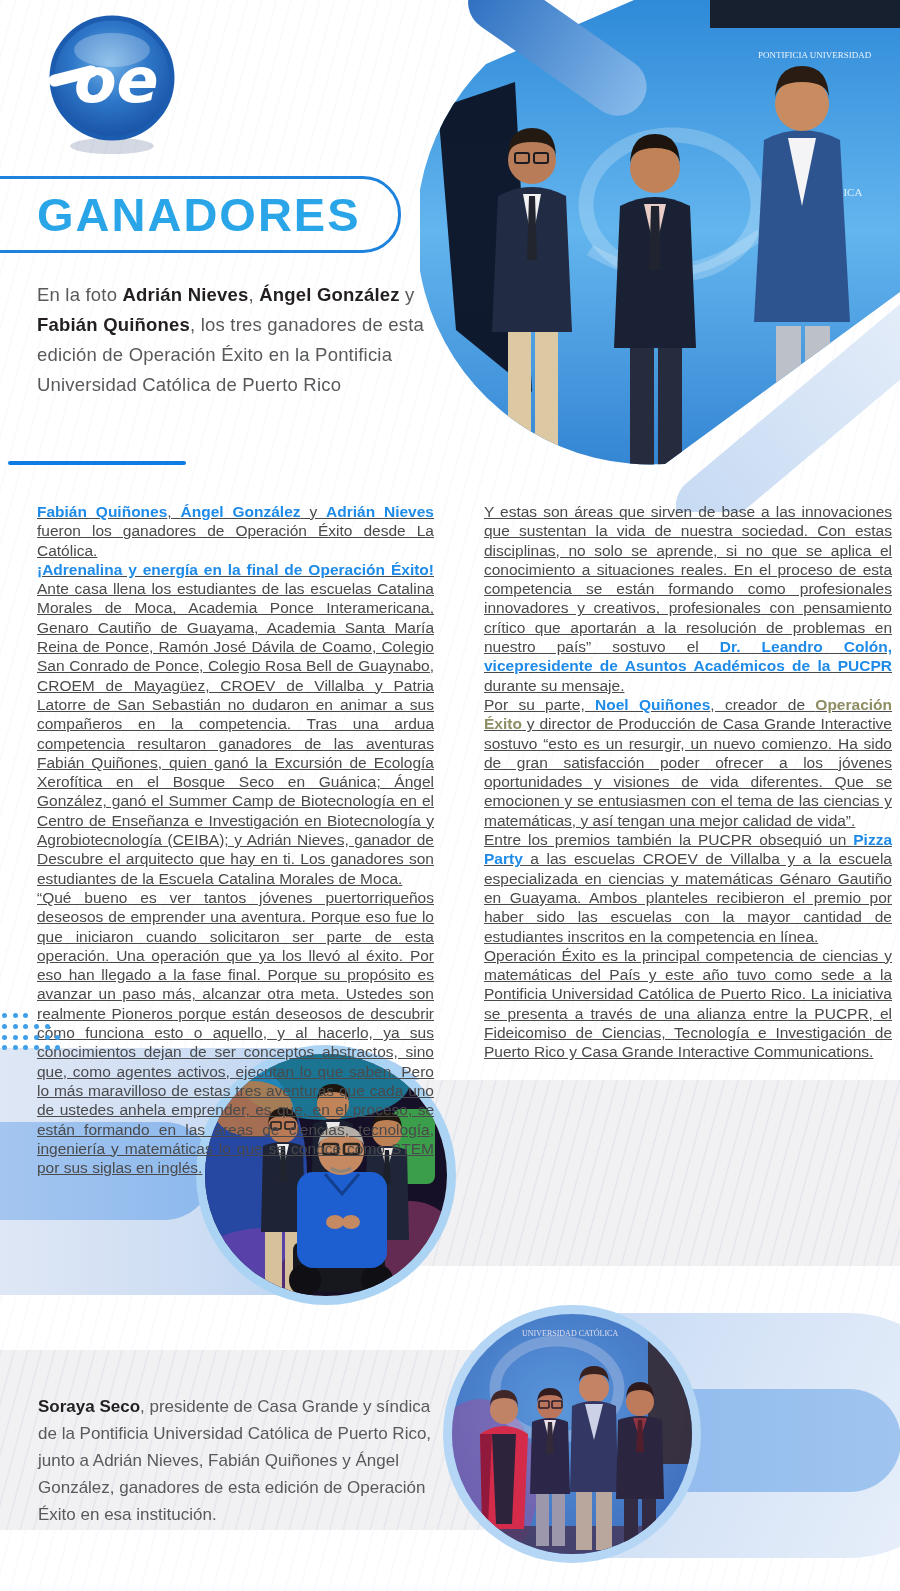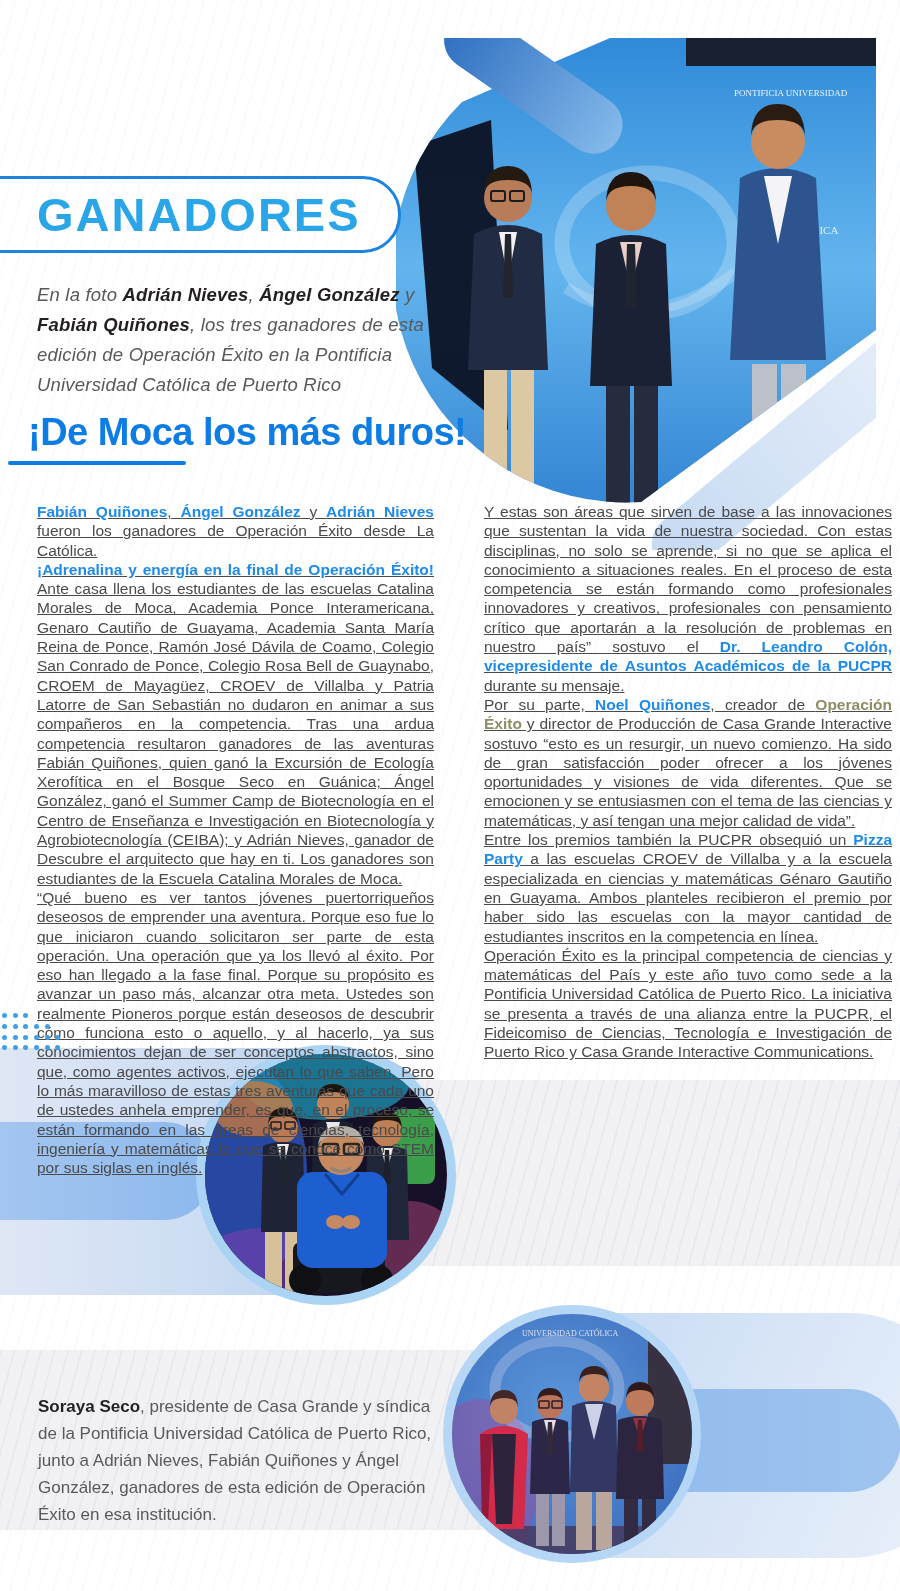--- a/index.html
+++ b/index.html
@@ -17,21 +17,21 @@
     border:3px solid #1d83dd;border-radius:38px;
     display:flex;align-items:center;z-index:4;background:transparent;
   }
   .badge-label{
     padding-left:86px;font-size:47px;font-weight:700;letter-spacing:2px;
     color:#29a5e8;line-height:1;
   }
   
   .intro-caption{
     left:37px;top:280px;width:398px;z-index:4;
-    font-size:18.5px;line-height:30px;color:#58595b;letter-spacing:.2px;font-style:italic;
+    font-size:18.5px;line-height:30px;color:#58595b;letter-spacing:.2px;
   }
   
   .headline{
     left:28px;top:411px;width:480px;z-index:4;
     font-size:38px;font-weight:700;letter-spacing:-0.5px;color:#0d7ce4;
   }
   .headline-underline{left:8px;top:461px;width:178px;height:4px;background:#0d7ce4;border-radius:2px;z-index:4;}
   
   .col{
     top:502px;z-index:4;font-size:15.5px;line-height:19.3px;color:#4a4a4c;
@@ -76,36 +76,53 @@
   .bottom-gray{
     left:0;top:1350px;width:580px;height:180px;z-index:1;
     background:
       repeating-linear-gradient(105deg, rgba(196,205,220,0.22) 0 2px, transparent 2px 13px),
       #f1f1f4;
   }
   .bottom-inner-pill{
     left:560px;top:1389px;width:341px;height:103px;border-radius:52px;
     background:linear-gradient(90deg,#8db9ed 0%,#9fc4ef 100%);z-index:2;
   }
-  .photo-top-wrap{left:396px;top:0;width:480px;height:512px;z-index:3;margin-top:38px;}
+  .photo-top-wrap{left:420px;top:0;width:480px;height:512px;z-index:3;}
   .logo-wrap{left:48px;top:12px;width:132px;height:146px;z-index:4;}
 </style>
 </head>
 <body>
 
 <div class="page">
 
+  <div class="abs logo-wrap">
+    <svg width="132" height="146" viewBox="0 0 132 146">
+      <defs>
+        <radialGradient id="gLogo" cx="48%" cy="38%" r="70%">
+          <stop offset="0%" stop-color="#6fb0e6"></stop>
+          <stop offset="45%" stop-color="#2e77c8"></stop>
+          <stop offset="85%" stop-color="#1b55a8"></stop>
+          <stop offset="100%" stop-color="#143f8c"></stop>
+        </radialGradient>
+      </defs>
+      <ellipse cx="64" cy="134" rx="42" ry="8" fill="rgba(110,125,160,0.30)"></ellipse>
+      <circle cx="64" cy="66" r="60" fill="url(#gLogo)"></circle>
+      <circle cx="64" cy="66" r="60" fill="none" stroke="#1c5cb0" stroke-width="5"></circle>
+      <ellipse cx="64" cy="38" rx="38" ry="17" fill="rgba(255,255,255,0.25)"></ellipse>
+      <text x="26" y="90" font-family="'DejaVu Sans',sans-serif" font-weight="bold" font-style="italic" font-size="62" fill="#ffffff">oe</text>
+      <rect x="0" y="58" width="50" height="12" rx="6" fill="#ffffff" transform="rotate(-14 25 64)"></rect>
+    </svg>
+  </div>
 
   <div class="abs badge-box">
     <span class="badge-label">GANADORES</span>
   </div>
 
   <div class="abs intro-caption"><span class="seg-n">En la foto </span><span class="seg-b">Adrián Nieves</span><span class="seg-n">, </span><span class="seg-b">Ángel González</span><span class="seg-n"> y </span><span class="seg-b">Fabián Quiñones</span><span class="seg-n">, los tres ganadores de esta edición de Operación Éxito en la Pontificia Universidad Católica de Puerto Rico</span></div>
 
-  <div class="abs headline">¡De Moca los más duros!</div>
   <div class="abs headline-underline"></div>
 
   <div class="abs col col-left">
     <p><span class="seg-bb">Fabián Quiñones</span><span class="seg-n">, </span><span class="seg-bb">Ángel González</span><span class="seg-n"> y </span><span class="seg-bb">Adrián Nieves</span><span class="seg-n"> fueron los ganadores de Operación Éxito desde La Católica.</span></p>
     <p><span class="seg-bb">¡Adrenalina y energía en la final de Operación Éxito!</span><span class="seg-n">  Ante casa llena los estudiantes de las escuelas Catalina Morales de Moca, Academia Ponce Interamericana, Genaro Cautiño de Guayama, Academia Santa María Reina de Ponce, Ramón José Dávila de Coamo, Colegio San Conrado de Ponce, Colegio Rosa Bell de Guaynabo, CROEM de Mayagüez, CROEV de Villalba y Patria Latorre de San Sebastián no dudaron en animar a sus compañeros en la competencia.  Tras una ardua competencia resultaron ganadores de las aventuras Fabián Quiñones, quien ganó la Excursión de Ecología Xerofítica en el Bosque Seco en Guánica; Ángel González, ganó el Summer Camp de Biotecnología en el Centro de Enseñanza e Investigación en Biotecnología y Agrobiotecnología (CEIBA);  y Adrián Nieves, ganador de Descubre el arquitecto que hay en ti.  Los ganadores son estudiantes de la Escuela Catalina Morales de Moca.</span></p>
     <p><span class="seg-n">“Qué bueno es ver tantos jóvenes puertorriqueños deseosos de emprender una aventura.  Porque eso fue lo que iniciaron cuando solicitaron ser parte de esta operación.  Una operación que ya los llevó al éxito.  Por eso han llegado a la fase final. Porque su propósito es avanzar un paso más, alcanzar otra meta.  Ustedes son realmente Pioneros porque están deseosos de descubrir cómo funciona esto o aquello, y al hacerlo, ya sus conocimientos dejan de ser conceptos abstractos, sino que, como agentes activos, ejecutan lo que saben. Pero lo más maravilloso de estas tres aventuras que cada uno de ustedes anhela emprender, es que, en el proceso, se están formando en las áreas de ciencias, tecnología, ingeniería y matemáticas lo que se conoce como STEM por sus siglas en inglés.</span></p>
   </div>
   <div class="abs col col-right">
     <p><span class="seg-n">Y estas son áreas que sirven de base a las innovaciones que sustentan la vida de nuestra sociedad. Con estas disciplinas, no solo se aprende, si no que se aplica el conocimiento a situaciones reales.  En el proceso de esta competencia se están formando como profesionales innovadores y creativos, profesionales con pensamiento crítico que aportarán a la resolución de problemas en nuestro país” sostuvo el </span><span class="seg-bb">Dr. Leandro Colón, vicepresidente de Asuntos Académicos de la PUCPR</span><span class="seg-n"> durante su mensaje.</span></p>
     <p><span class="seg-n">Por su parte, </span><span class="seg-bb">Noel Quiñones</span><span class="seg-n">, creador de </span><span class="seg-ob">Operación Éxito</span><span class="seg-n"> y director de Producción de Casa Grande Interactive sostuvo “esto es un resurgir, un nuevo comienzo. Ha sido de gran satisfacción poder ofrecer a los jóvenes oportunidades y  visiones de vida diferentes.  Que se emocionen y se entusiasmen con el tema de las ciencias y matemáticas, y así tengan una mejor calidad de vida”.</span></p>

